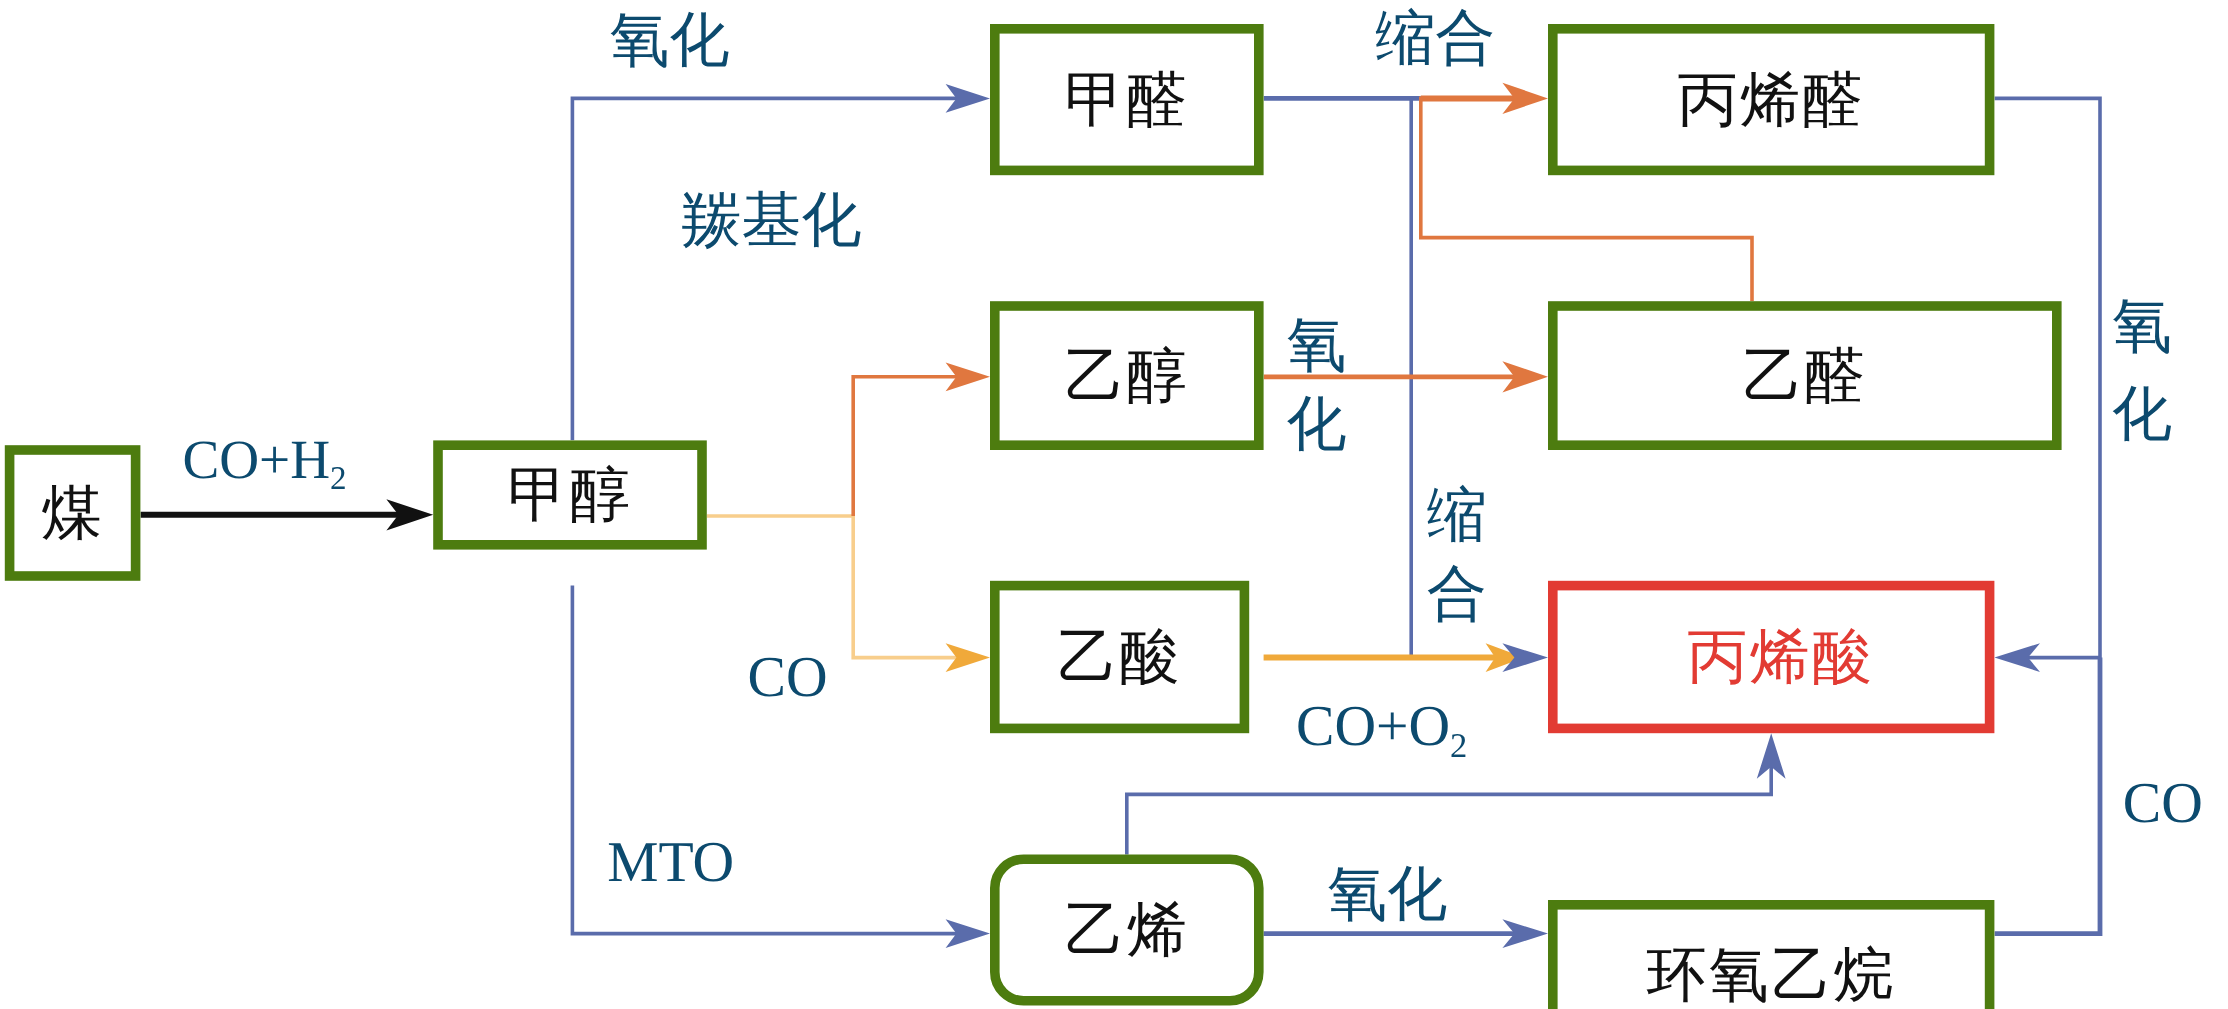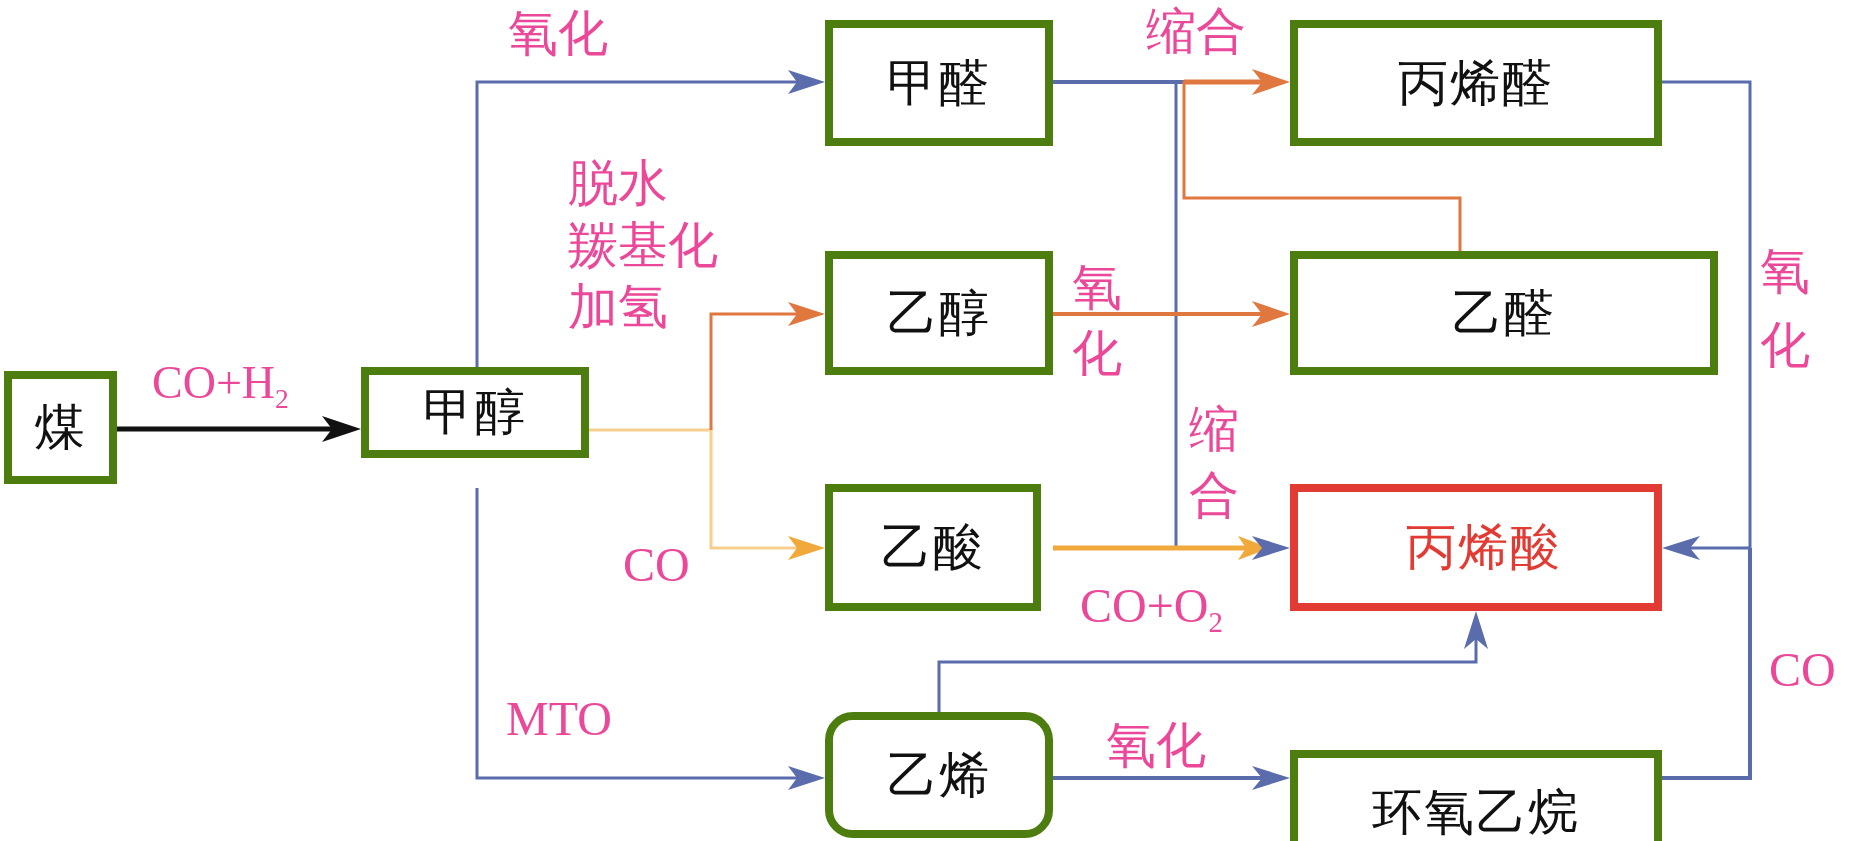--- a/index.html
+++ b/index.html
@@ -1,18 +1,18 @@
 <!DOCTYPE html>
 <html><head>
 <meta charset="utf-8">
 <style>
   html, body { margin:0; padding:0; background:#ffffff; }
   body { width:1857px; height:841px; position:relative; overflow:hidden; font-family:"DejaVu Serif","Liberation Serif",serif; }
   #diagram { position:absolute; left:0; top:0; }
-  .lbl { position:absolute; color:#ec4899; line-height:1; white-space:nowrap; }
+  .lbl { position:absolute; color:#0c4a6e; line-height:1; white-space:nowrap; }
   .cjk { font-family:"DejaVu Sans","Liberation Sans",sans-serif; font-weight:300; }
   .lat { font-family:"Liberation Serif","DejaVu Serif",serif; }
   .box { position:absolute; box-sizing:border-box; border:8px solid #4d7c0f; display:flex; align-items:center; justify-content:center; background:#fff; }
   .box span { font-family:"DejaVu Sans","Liberation Sans",sans-serif; font-size:50px; color:#111; letter-spacing:2px; }
   .box.target { border-color:#E23B33;padding-left:16px; }
   .box.target span { color:#E23B33; }
   .vert { display:flex; flex-direction:column; }
   sub { font-size:0.6em; vertical-align:-0.35em; }
 </style>
 </head>
@@ -96,23 +96,21 @@
 </div>
 <div class="box" style="left:1290px;top:750px;width:372px;height:124px;">
   <span>环氧乙烷</span>
 </div>
 
 <div class="lbl lat" style="left:152px;top:360px;font-size:46px;">
   <span>CO+H</span><sub>2</sub>
 </div>
 <div class="lbl cjk" style="left:508px;top:8px;font-size:50px;">氧化</div>
 <div class="lbl cjk vert" style="left:568px;top:152px;font-size:50px;line-height:62px;">
-  <span>脱水</span>
   <span>羰基化</span>
-  <span>加氢</span>
 </div>
 <div class="lbl cjk" style="left:1146px;top:6px;font-size:50px;">缩合</div>
 <div class="lbl cjk vert" style="left:1072px;top:254px;font-size:50px;line-height:66px;">
   <span>氧</span>
   <span>化</span>
 </div>
 <div class="lbl cjk vert" style="left:1189px;top:396px;font-size:50px;line-height:66px;">
   <span>缩</span>
   <span>合</span>
 </div>

